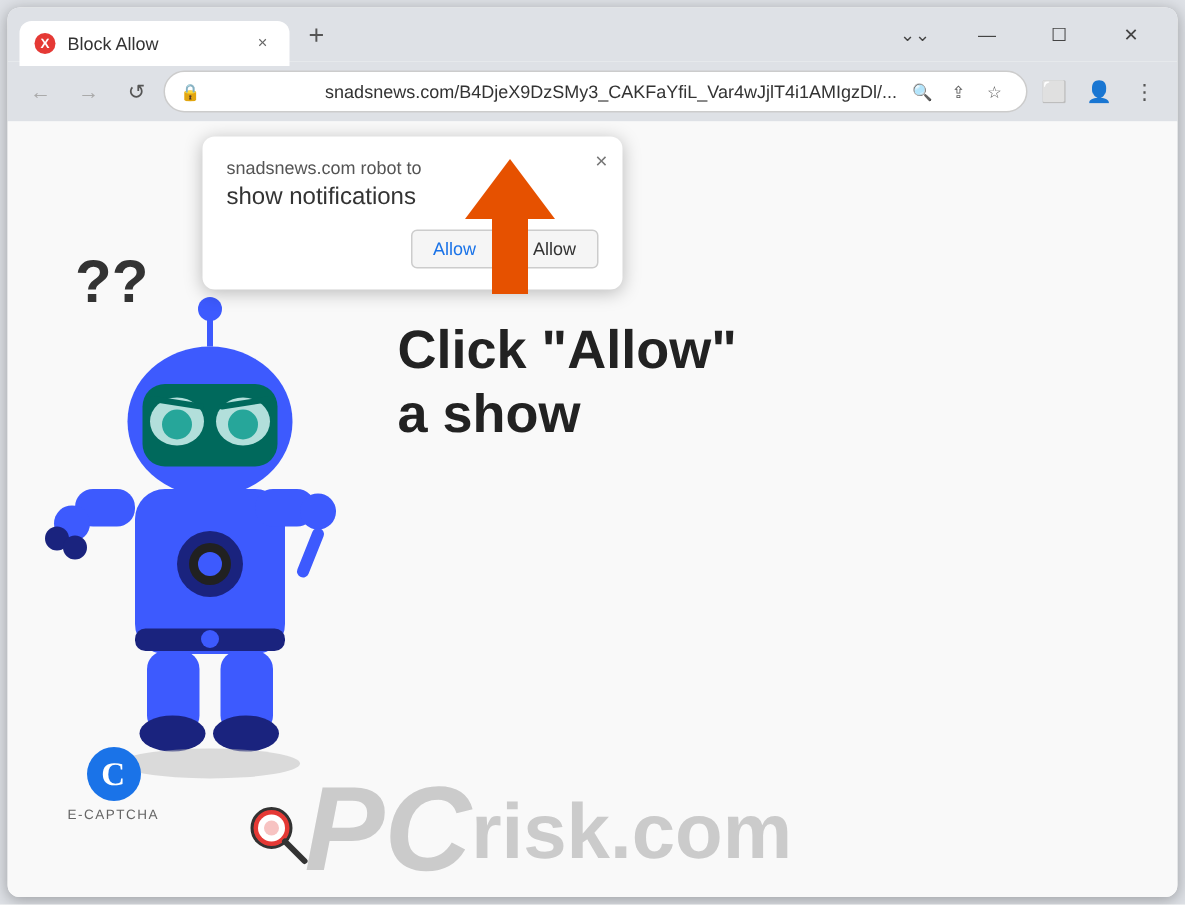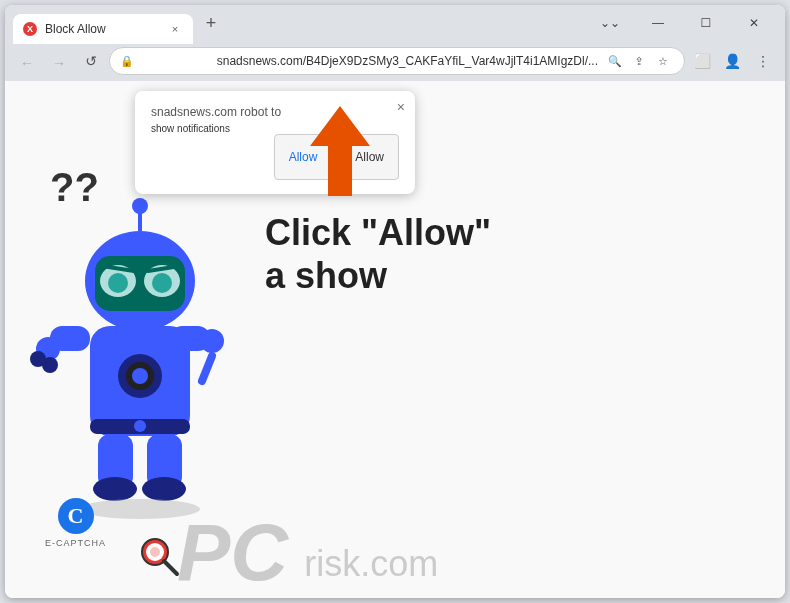--- a/index.html
+++ b/index.html
@@ -238,32 +238,33 @@
       cursor: pointer;
     }
 
     .popup-site {
       font-size: 12px;
       color: #555;
       margin-bottom: 4px;
     }
 
     .popup-msg {
-      font-size: 10px;
+      font-size: 16px;
       color: #333;
+      margin-bottom: 12px;
     }
 
     .popup-buttons {
       display: flex;
       justify-content: flex-end;
       gap: 8px;
     }
 
     .popup-btn {
-      padding: 15px 14px;
+      padding: 5px 14px;
       border-radius: 4px;
       font-size: 12px;
       cursor: pointer;
       border: 1px solid #ccc;
       background: #f5f5f5;
       color: #333;
     }
 
     .popup-btn.allow {
       background: #f5f5f5;
@@ -334,38 +335,38 @@
       font-size: 9px;
       color: #666;
       letter-spacing: 1px;
       text-align: center;
     }
 
     
     .pcrisk-logo {
       position: absolute;
       bottom: 5px;
-      left: 72px;
-      display: flex;
-      align-items: center;
-      gap: 16px;
+      left: 98px;
+      display: flex;
+      align-items: center;
+      gap: 0;
     }
 
     .pc-text {
       font-size: 80px;
       font-weight: 900;
       color: #c0c0c0;
       opacity: 0.8;
       line-height: 1;
       font-style: italic;
     }
 
     .risk-text {
-      font-size: 36px;
-      font-weight: 400;
+      font-size: 52px;
+      font-weight: 700;
       color: #c0c0c0;
       opacity: 0.8;
       align-self: flex-end;
       padding-bottom: 8px;
     }
 
     .search-icon-logo {
       position: absolute;
       bottom: 15px;
       left: 60px;

